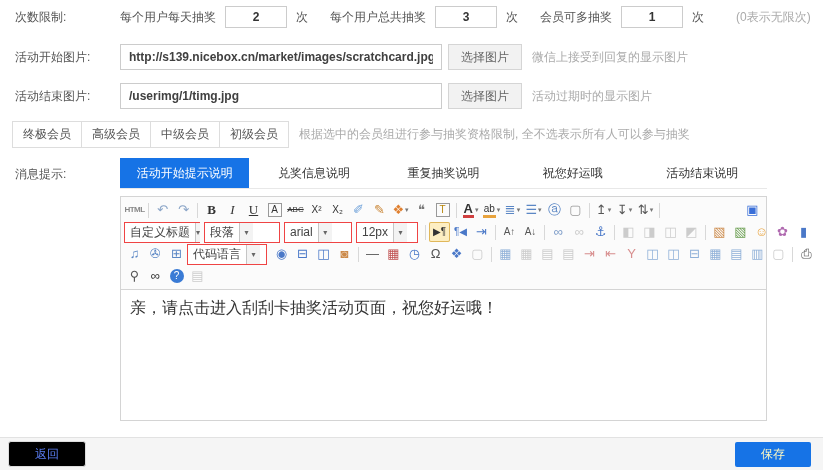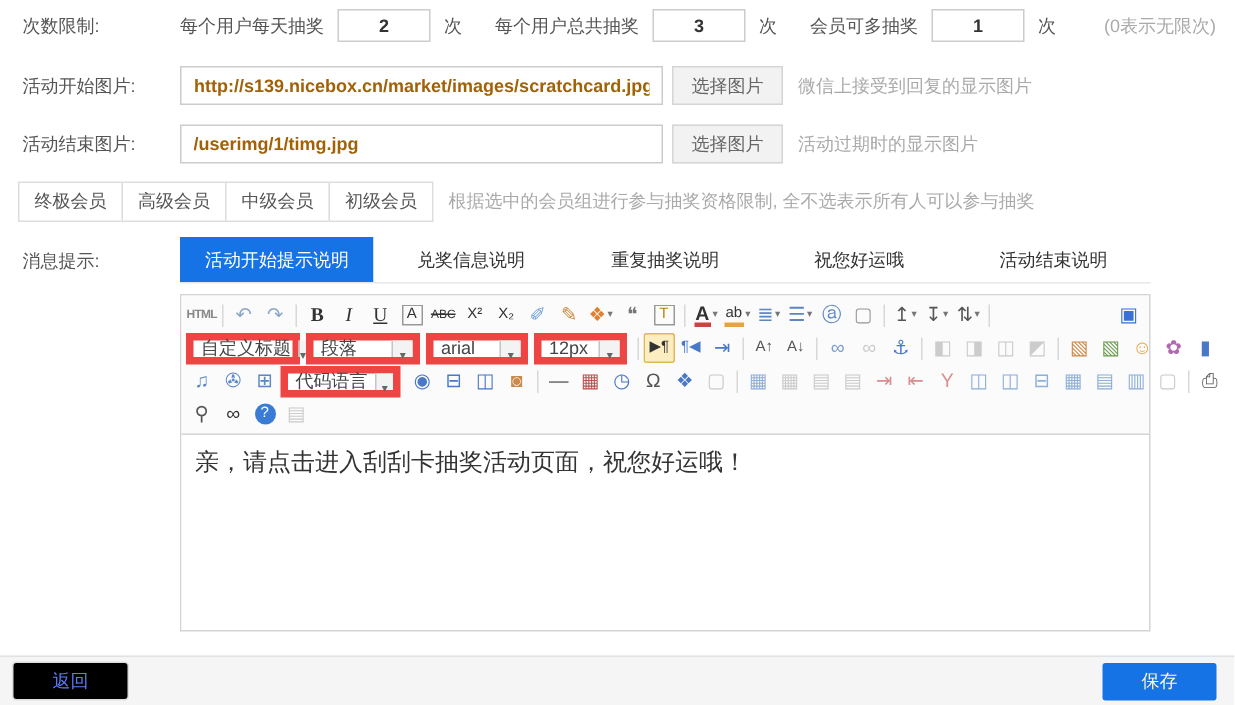--- a/index.html
+++ b/index.html
@@ -15,21 +15,21 @@
   .inline-label { font-size:12px; color:#555; white-space:nowrap; }
   .num-input {
     width:62px; height:22px; border:1px solid #ccc; text-align:center;
     font-weight:bold; font-size:12px; color:#333; margin:0 9px;
     font-family:"Liberation Sans","DejaVu Sans",sans-serif;
   }
   .unit { margin-right:22px; }
   .hint { color:#aaa; font-size:12px; margin-left:10px; white-space:nowrap; }
   .text-input {
     width:322px; height:26px; border:1px solid #ccc; padding:0 8px;
-    font-weight:bold; font-size:12px; color:#a16207;
+    font-weight:bold; font-size:12px; color:#404040;
     font-family:"Liberation Sans","DejaVu Sans",sans-serif;
   }
   .choose-btn {
     height:26px; padding:0 12px; margin-left:6px; background:#f2f2f2;
     border:1px solid #d5d5d5; color:#666; font-size:12px; cursor:pointer;
     font-family:inherit; white-space:nowrap;
   }
   .group-wrap { display:inline-flex; }
   .group-btn {
     min-width:64px; height:27px; background:#fff; border:1px solid #ddd;
@@ -64,23 +64,23 @@
   .tb-icon.strike { font-size:8px; text-decoration:line-through; color:#333; }
   .tb-icon.ubar-red .gl { border-bottom:3px solid #d04040; line-height:13px; color:#333; font-weight:bold; padding:0 1px; }
   .tb-icon.ubar-orange .gl { border-bottom:3px solid #e8a33d; line-height:13px; color:#333; font-size:10px; padding:0 1px; }
   .tb-icon.disabled { color:#ccc !important; }
   .tb-icon.active { background:#fdeec2; box-shadow:inset 0 0 0 1px #e0b75a; color:#333; }
   .tb-icon.circle .gl { background:#3a7bd5; color:#fff; border-radius:50%; width:14px; height:14px; line-height:14px; font-size:10px; display:inline-block; }
   .tb-caret { font-size:7px; color:#777; margin-left:1px; }
   .tb-sep { width:1px; height:15px; background:#d8d8d8; margin:0 3px; flex-shrink:0; }
   .tb-spacer { flex:1; }
   .tb-select {
-    height:21px; border:5px solid #ef4444; background:#fff; display:flex;
+    height:21px; border:1px solid #ef4444; background:#fff; display:flex;
     align-items:center; font-size:12px; color:#444; margin-right:4px;
-    cursor:pointer; flex-shrink:0;justify-content:space-between;
+    cursor:pointer; flex-shrink:0;
   }
   .tb-select .lbl { padding:0 5px; white-space:nowrap; }
   .tb-select .car {
     border-left:1px solid #c5c5c5; width:14px; text-align:center; font-size:8px;
     color:#666; line-height:19px; background:#f3f3f3; align-self:stretch;
   }
   .editor-body { height:130px; padding:8px 9px; font-size:16px; color:#333; background:#fff; cursor:text; }
   
   .footer {
     position:absolute; left:0; bottom:0; width:823px; height:33px;

